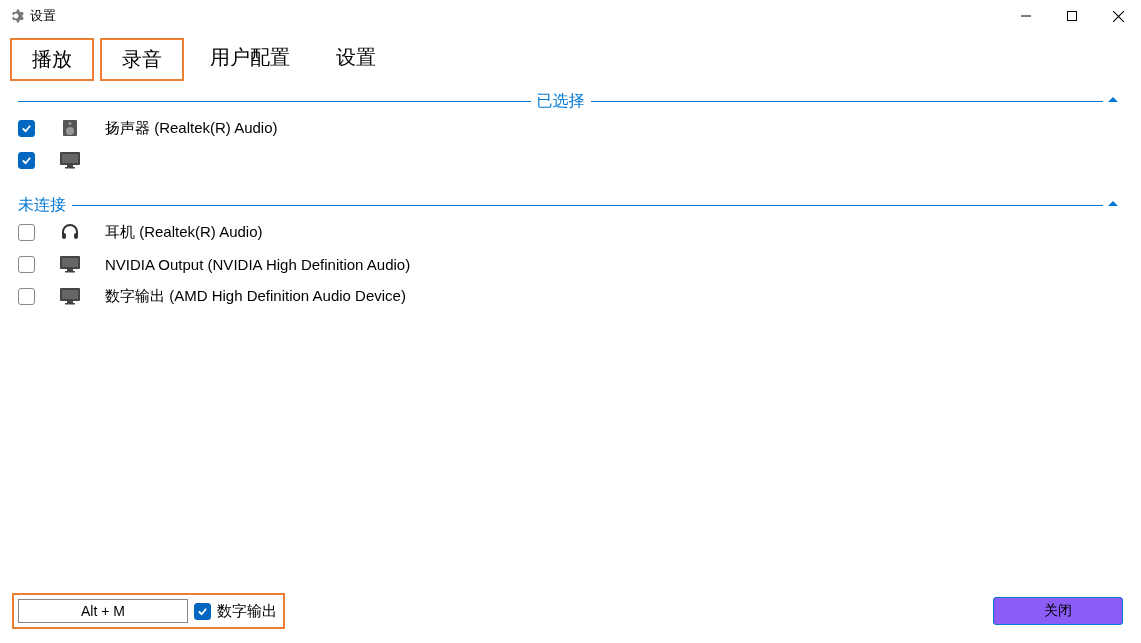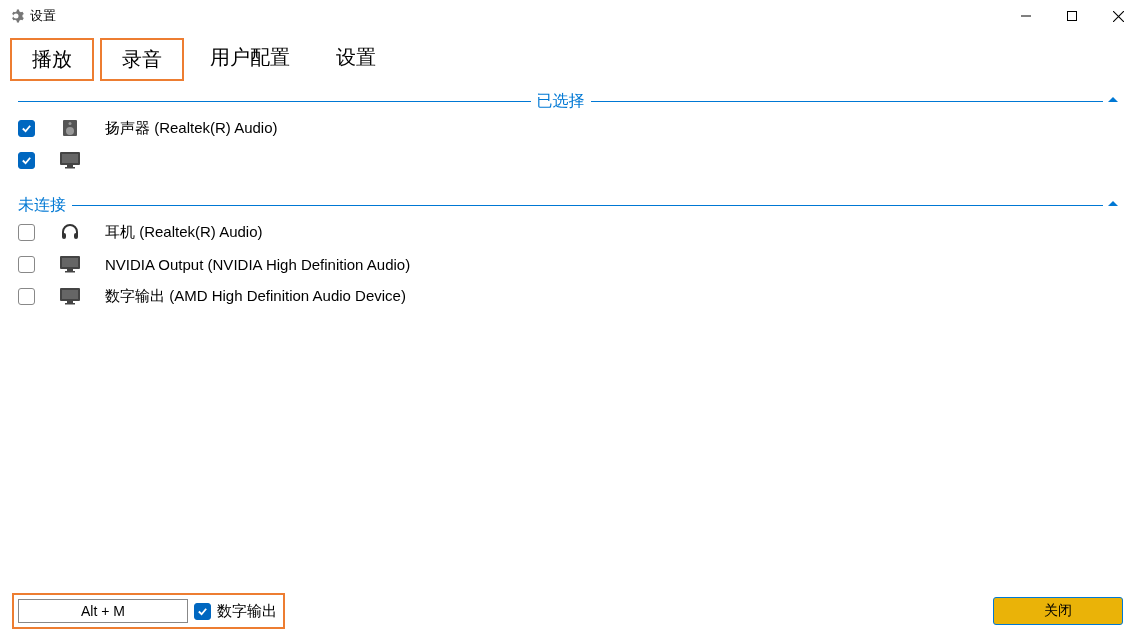--- a/index.html
+++ b/index.html
@@ -20,21 +20,21 @@
 .device-row { display: flex; align-items: center; padding: 6px 0; gap: 24px; }
 .checkbox { width: 17px; height: 17px; border: 1px solid #888; border-radius: 3px; display: flex; align-items: center; justify-content: center; cursor: pointer; }
 .checkbox.checked { background: #0067c0; border-color: #0067c0; }
 .checkbox.checked svg { display: block; }
 .checkbox svg { display: none; }
 .dev-icon { width: 22px; height: 20px; display: flex; align-items: center; justify-content: center; }
 .dev-label { font-size: 15px; }
 .bottom-bar { display: flex; align-items: center; padding: 10px 18px 14px 12px; }
 .hotkey-box { display: flex; align-items: center; border: 2px solid #ed7d31; padding: 4px 6px 4px 4px; gap: 6px; }
 .hotkey-input { width: 170px; height: 24px; border: 1px solid #888; text-align: center; font-size: 14px; }
-.close-btn { margin-left: auto; width: 130px; height: 28px; border: 1px solid #0078d4; background: #eab308; color: #000; border-radius: 3px; display: flex; align-items: center; justify-content: center; cursor: pointer; font-size: 14px; }
+.close-btn { margin-left: auto; width: 130px; height: 28px; border: 1px solid #0078d4; background: #8b5cf6; color: #000; border-radius: 3px; display: flex; align-items: center; justify-content: center; cursor: pointer; font-size: 14px; }
 </style>
 </head>
 <body>
 
 <div class="titlebar">
   <span class="gear">
     <svg width="16" height="16" viewBox="0 0 16 16">
         <path fill="#777" d="M8 10.5A2.5 2.5 0 1 0 8 5.5a2.5 2.5 0 0 0 0 5zm6.5-2.5c0 .4 0 .7-.1 1l1.4 1.1-1.3 2.2-1.7-.5c-.5.4-1 .7-1.6.9L11 14.5H8.9l-.2-1.8c-.6-.2-1.1-.5-1.6-.9l-1.7.5-1.3-2.2L5.5 9c0-.3-.1-.6-.1-1s0-.7.1-1L4.1 5.9l1.3-2.2 1.7.5c.5-.4 1-.7 1.6-.9L8.9 1.5H11l.2 1.8c.6.2 1.1.5 1.6.9l1.7-.5 1.3 2.2L14.4 7c.1.3.1.6.1 1z"></path>
       </svg>
   </span>

